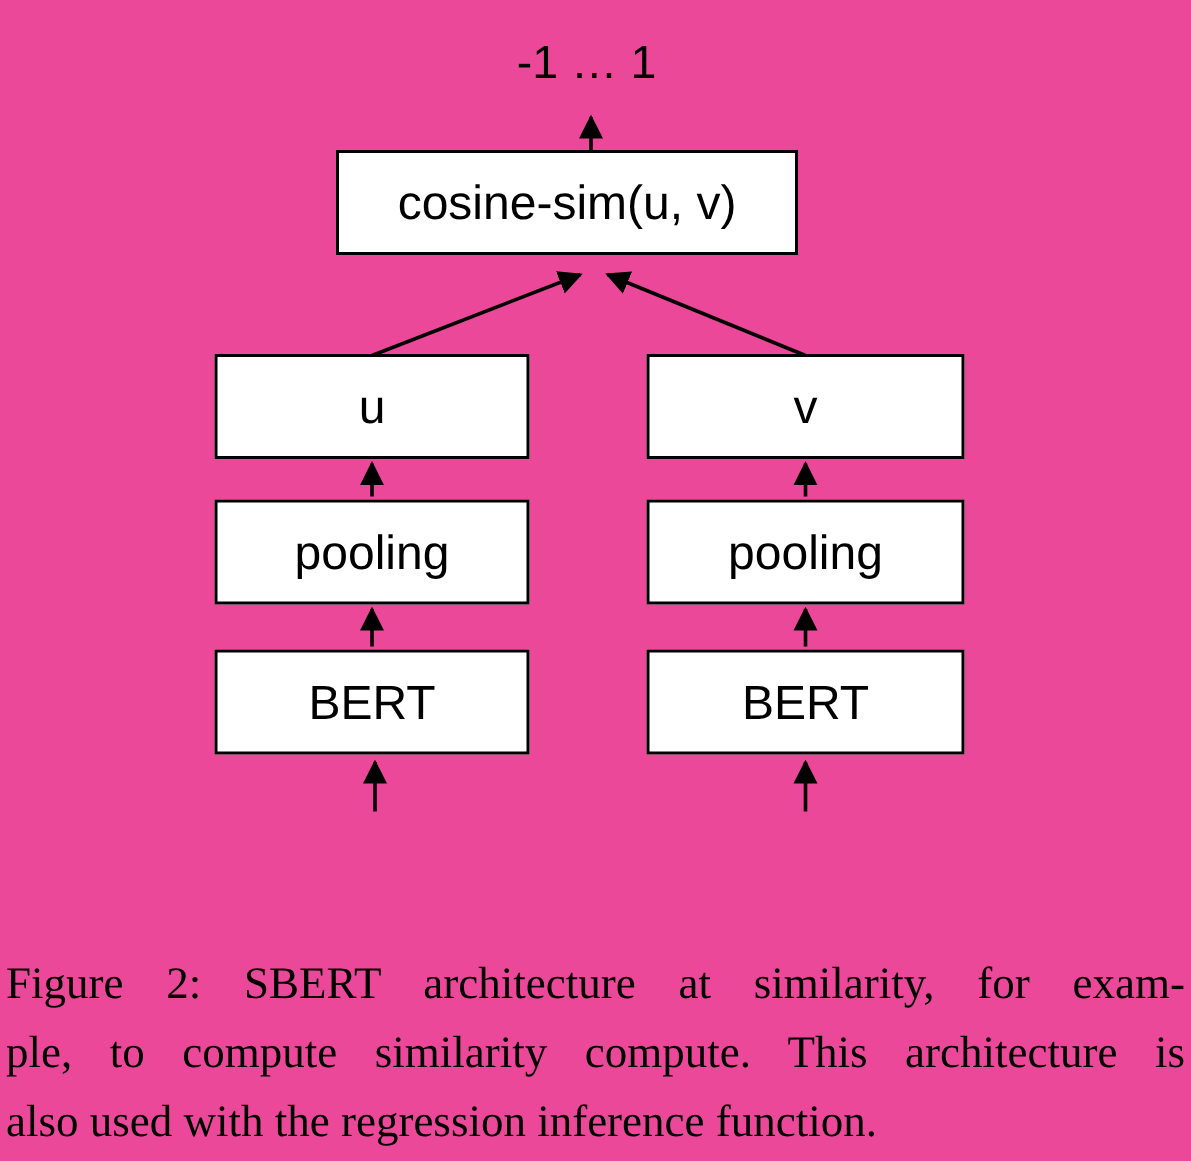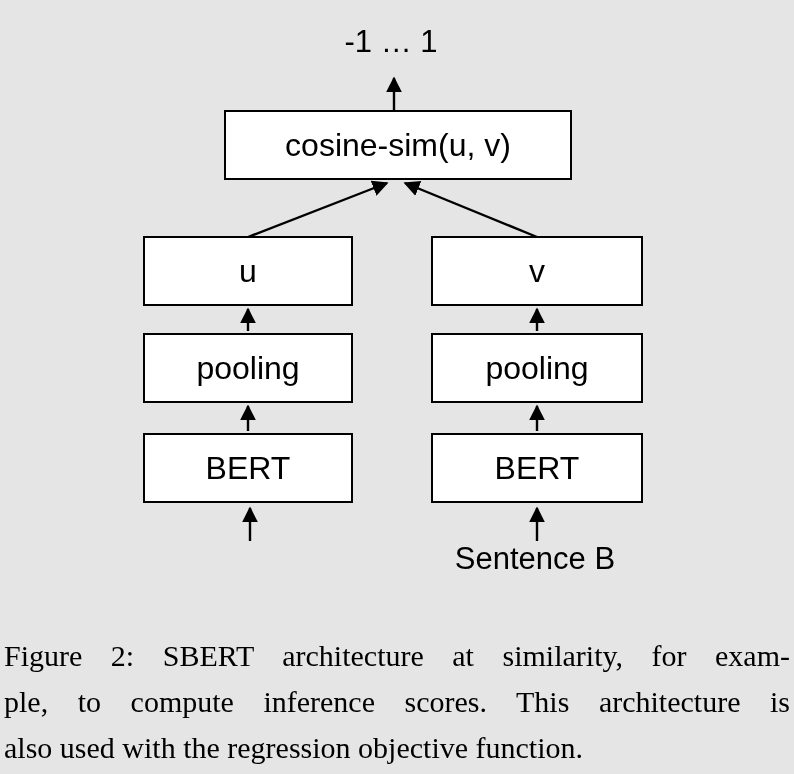--- a/index.html
+++ b/index.html
@@ -4,21 +4,21 @@
 <style>
   html, body {
     margin: 0;
     padding: 0;
     background: #ffffff;
   }
   .screen {
     position: relative;
     width: 794px;
     height: 774px;
-    background: #e5e5e5;
+    background: #ec4899;
     overflow: hidden;
     font-family: "Liberation Sans", sans-serif;
     color: #000000;
   }
   .arrow-layer {
     position: absolute;
     left: 0;
     top: 0;
     width: 794px;
     height: 620px;
@@ -31,21 +31,21 @@
     position: absolute;
     border: 2px solid #000000;
     background: #ffffff;
     display: flex;
     align-items: center;
     justify-content: center;
     font-size: 32px;
     line-height: 1;
     box-sizing: border-box;
   }
-  .node-cosine   { left: 224px; top: 110px; width: 348px; height: 70px; }
+  .node-cosine   { left: 224px; top: 100px; width: 308px; height: 70px; }
   .node-u        { left: 143px; top: 236px; width: 210px; height: 70px; }
   .node-v        { left: 431px; top: 236px; width: 212px; height: 70px; }
   .node-pool-l   { left: 143px; top: 333px; width: 210px; height: 70px; }
   .node-pool-r   { left: 431px; top: 333px; width: 212px; height: 70px; }
   .node-bert-l   { left: 143px; top: 433px; width: 210px; height: 70px; }
   .node-bert-r   { left: 431px; top: 433px; width: 212px; height: 70px; }
   .free-label {
     position: absolute;
     font-size: 31px;
     line-height: 1;
@@ -101,21 +101,20 @@
 
   <div class="node node-u">u</div>
   <div class="node node-v">v</div>
 
   <div class="node node-pool-l">pooling</div>
   <div class="node node-pool-r">pooling</div>
 
   <div class="node node-bert-l">BERT</div>
   <div class="node node-bert-r">BERT</div>
 
-  <div class="free-label sentence-b">Sentence B</div>
 
   <div class="caption">
     <div class="cap-line full">Figure 2: SBERT architecture at similarity, for exam-</div>
-    <div class="cap-line full">ple, to compute inference scores. This architecture is</div>
-    <div class="cap-line">also used with the regression objective function.</div>
+    <div class="cap-line full">ple, to compute similarity compute. This architecture is</div>
+    <div class="cap-line">also used with the regression inference function.</div>
   </div>
 
 </div>
 
 </body></html>

